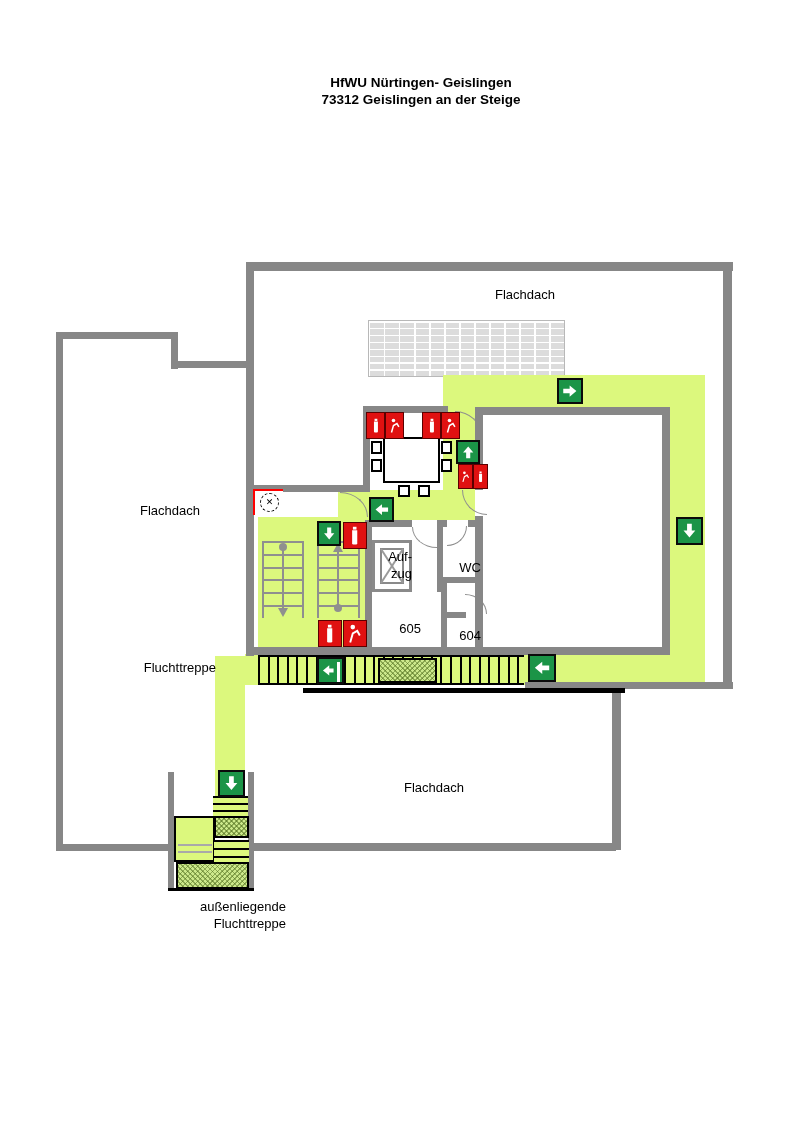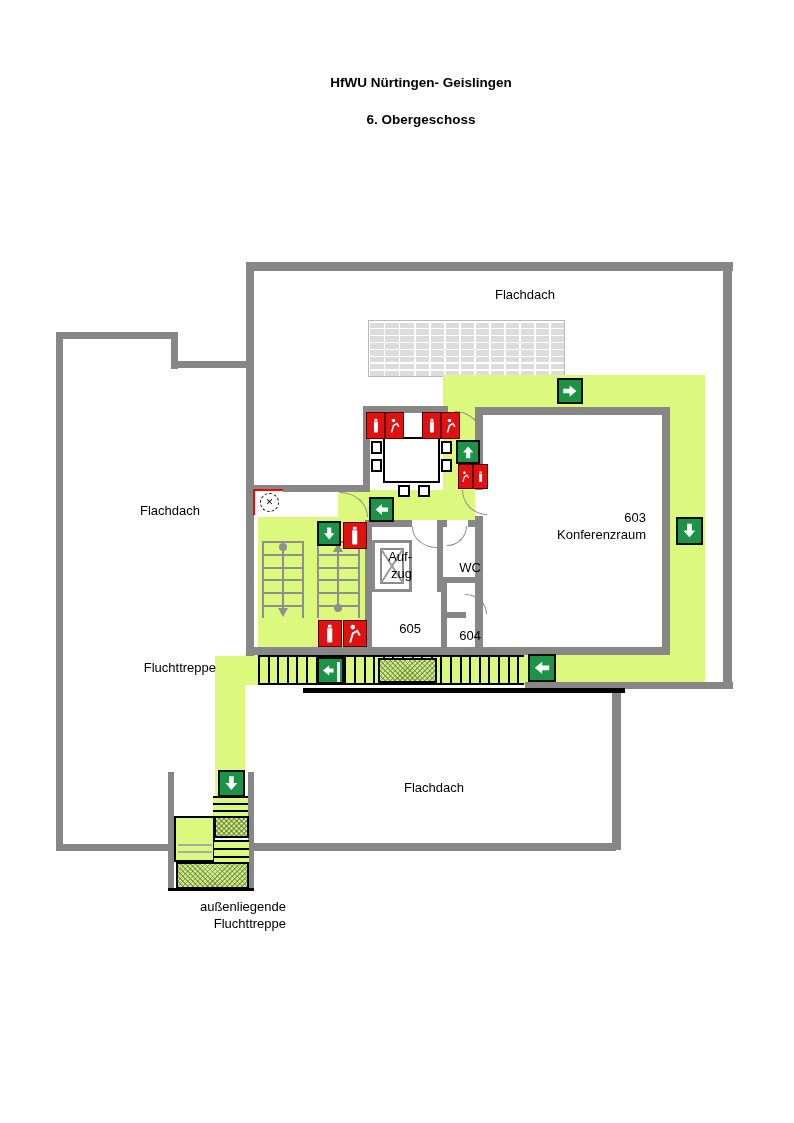--- a/index.html
+++ b/index.html
@@ -53,21 +53,21 @@
   .doorbar{position:absolute;right:2px;top:3px;width:3px;height:20px;background:#fff;}
   .extline{position:absolute;background:#a9a9a9;}
 </style>
 </head>
 <body>
 
 <div class="page">
 
   <div class="header">
     <div>HfWU Nürtingen- Geislingen</div>
-    <div class="floor">6. Obergeschoss</div>
+    <div>73312 Geislingen an der Steige</div>
   </div>
 
   <div class="skylight"></div>
 
   <div class="g" style="left:443px;top:375px;width:262px;height:33px;"></div>
   <div class="g" style="left:670px;top:408px;width:35px;height:274px;"></div>
   <div class="g" style="left:443px;top:375px;width:32px;height:145px;"></div>
   <div class="g" style="left:338px;top:490px;width:105px;height:30px;"></div>
   <div class="g" style="left:258px;top:517px;width:112px;height:138px;"></div>
   <div class="g" style="left:245px;top:654px;width:460px;height:31px;"></div>
@@ -250,24 +250,20 @@
   </div>
 
   <div class="lbl" style="left:440px;top:286px;width:115px;">Flachdach</div>
   <div class="lbl" style="left:95px;top:502px;width:105px;">Flachdach</div>
   <div class="lbl" style="left:352px;top:779px;width:112px;">Flachdach</div>
   <div class="lbl" style="left:116px;top:659px;width:100px;">Fluchttreppe</div>
   <div class="lbl" style="left:140px;top:898px;width:146px;">
     <div>außenliegende</div>
     <div>Fluchttreppe</div>
   </div>
-  <div class="lbl" style="left:510px;top:509px;width:136px;">
-    <div>603</div>
-    <div>Konferenzraum</div>
-  </div>
   <div class="lbl" style="left:447px;top:559px;width:34px;">WC</div>
   <div class="lbl" style="left:385px;top:620px;width:36px;">605</div>
   <div class="lbl" style="left:447px;top:627px;width:34px;">604</div>
   <div class="lbl" style="left:374px;top:548px;width:38px;line-height:17px;">
     <div>Auf-</div>
     <div>zug</div>
   </div>
 
 </div>
 

